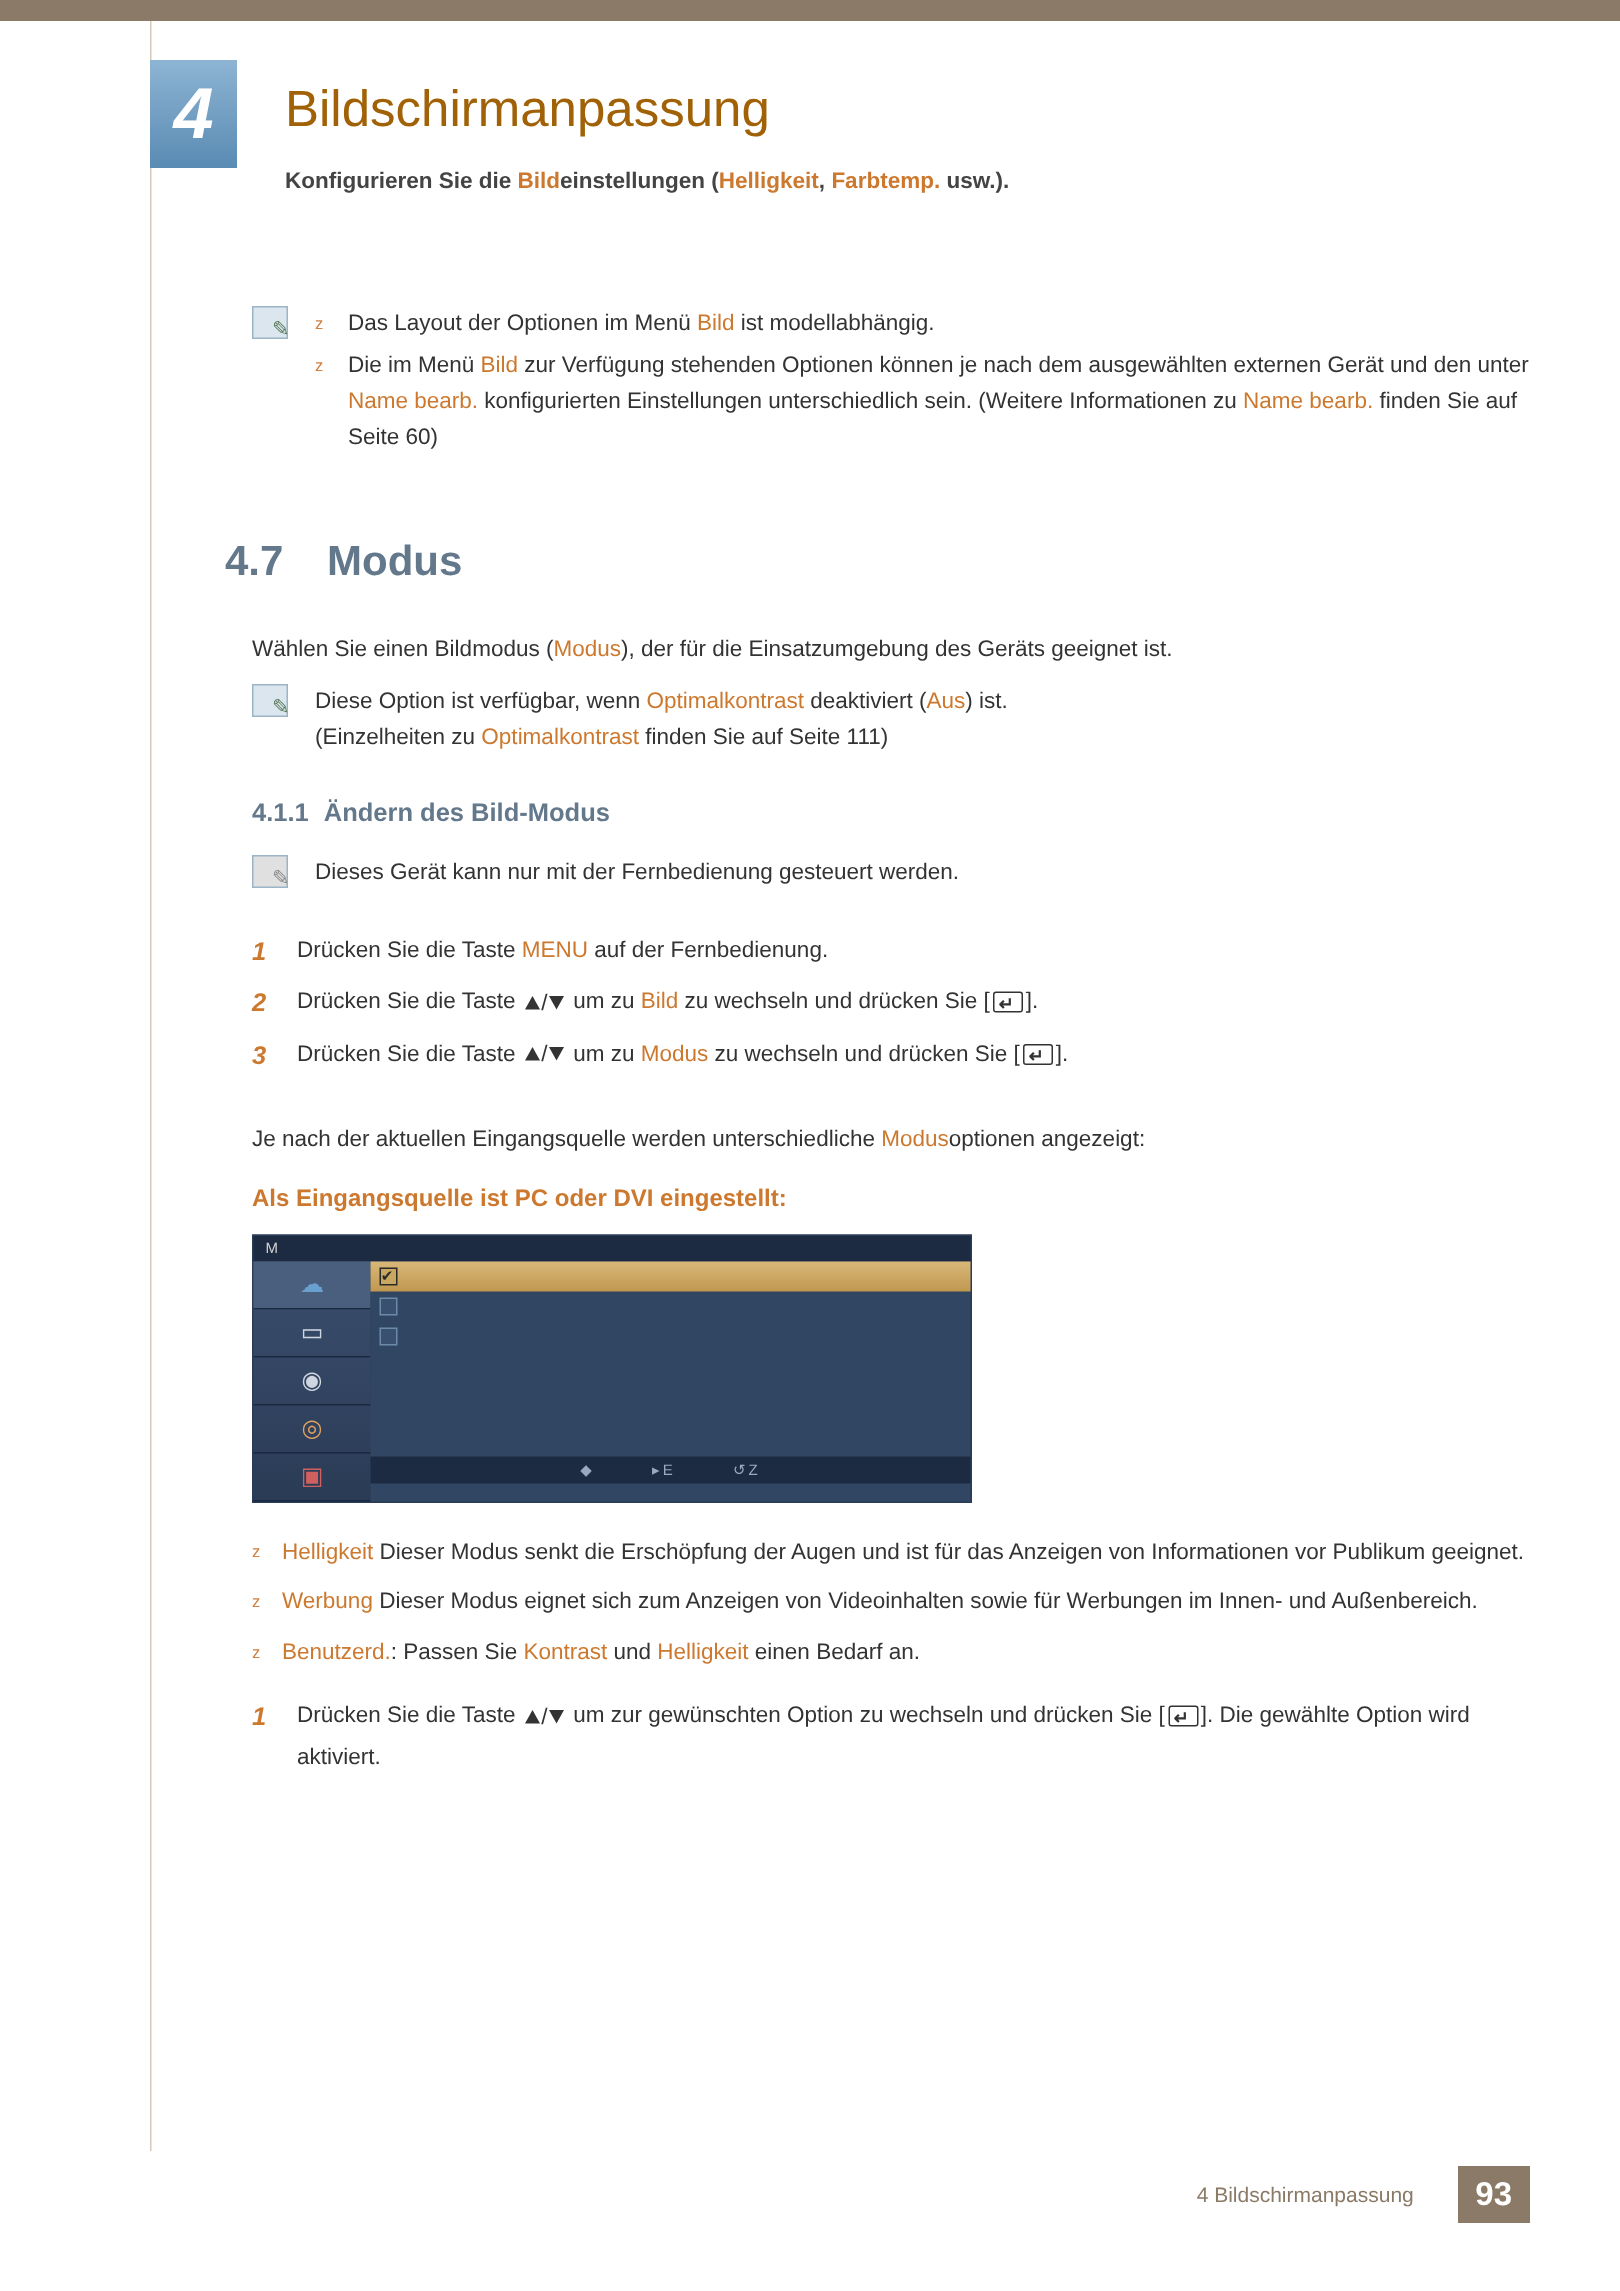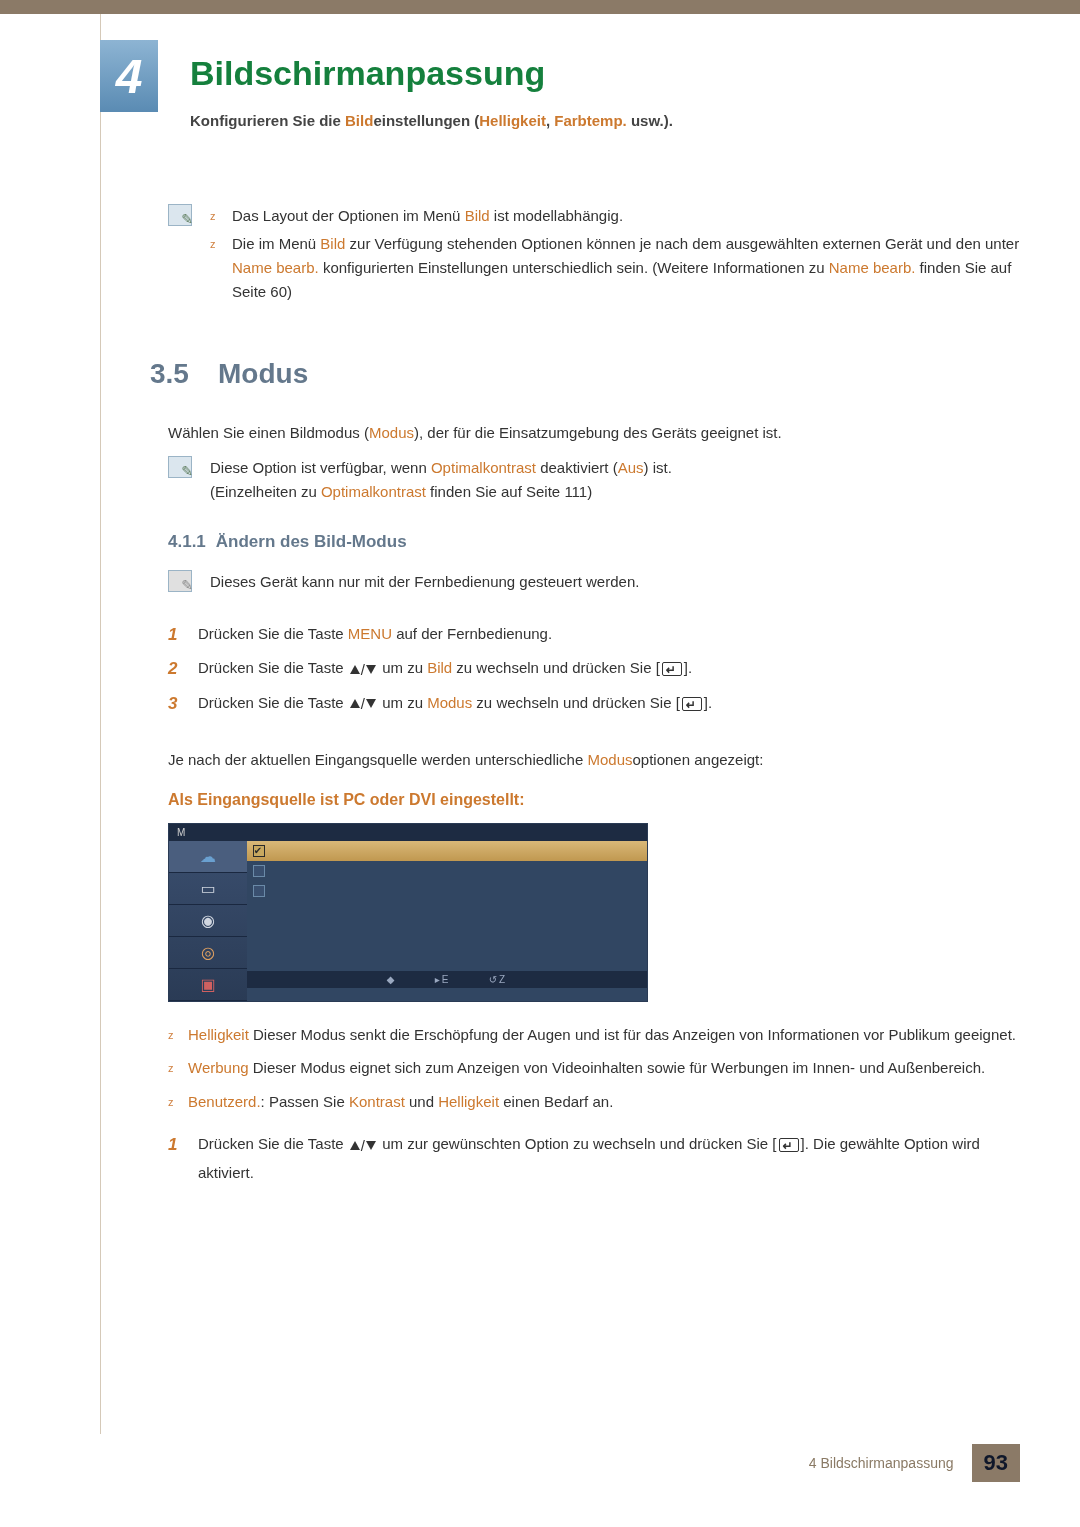--- a/index.html
+++ b/index.html
@@ -41,22 +41,22 @@
     color: #fff;
     font-size: 48px;
     font-weight: bold;
     font-style: italic;
   }
   .chapter-title {
     position: absolute;
     top: 40px;
     left: 190px;
     font-size: 34px;
-    font-weight: bold;
-    color: #15803d;
+    font-weight: normal;
+    color: #a16207;
   }
   .chapter-sub {
     position: absolute;
     top: 98px;
     left: 190px;
     font-size: 15px;
     color: #444;
     font-weight: bold;
   }
   .content {
@@ -225,30 +225,30 @@
     letter-spacing: 2px;
   }
   .desc-list { margin: 8px 0 16px 0; }
   .desc-item { display: flex; gap: 10px; font-size: 15px; line-height: 1.7; margin-bottom: 8px; }
   .footer-bar {
     position: absolute;
     bottom: 12px;
     right: 60px;
     display: flex;
     align-items: center;
-    gap: 4px;
+    gap: 15px;
     font-size: 14px;
   }
   .footer-text {
     color: #8a7a65;
     padding-right: 14px;
   }
   .footer-num {
     background: #8b7a67;
-    color: #0f172a;
+    color: #ffffff;
     font-weight: bold;
     font-size: 22px;
     padding: 6px 12px;
   }
   .s-icon { font-size: 16px; color: #d0d6e0; }
   .s-icon.blue { color: #6aa0d0; }
   .s-icon.orange { color: #e0a060; }
   .s-icon.red { color: #d06060; }
 </style>
 </head>
@@ -281,21 +281,21 @@
         <div class="bullet-line">
           <span class="z-bullet">z</span>
           <div>
             <span>Die im Menü </span><span class="hl">Bild</span><span> zur Verfügung stehenden Optionen können je nach dem ausgewählten externen Gerät und den unter </span><span class="hl">Name bearb.</span><span> konfigurierten Einstellungen unterschiedlich sein. (Weitere Informationen zu </span><span class="hl">Name bearb.</span><span> finden Sie auf Seite 60)</span>
           </div>
         </div>
       </div>
     </div>
 
     <div class="h2">
-      <span class="num">3.5</span>
+      <span class="num">4.7</span>
       <span>Modus</span>
     </div>
 
     <div class="body-line">
       <span>Wählen Sie einen Bildmodus (</span><span class="hl">Modus</span><span>), der für die Einsatzumgebung des Geräts geeignet ist.</span>
     </div>
 
     <div class="note-block tight">
       <div class="note-icon"></div>
       <div class="note-body">

